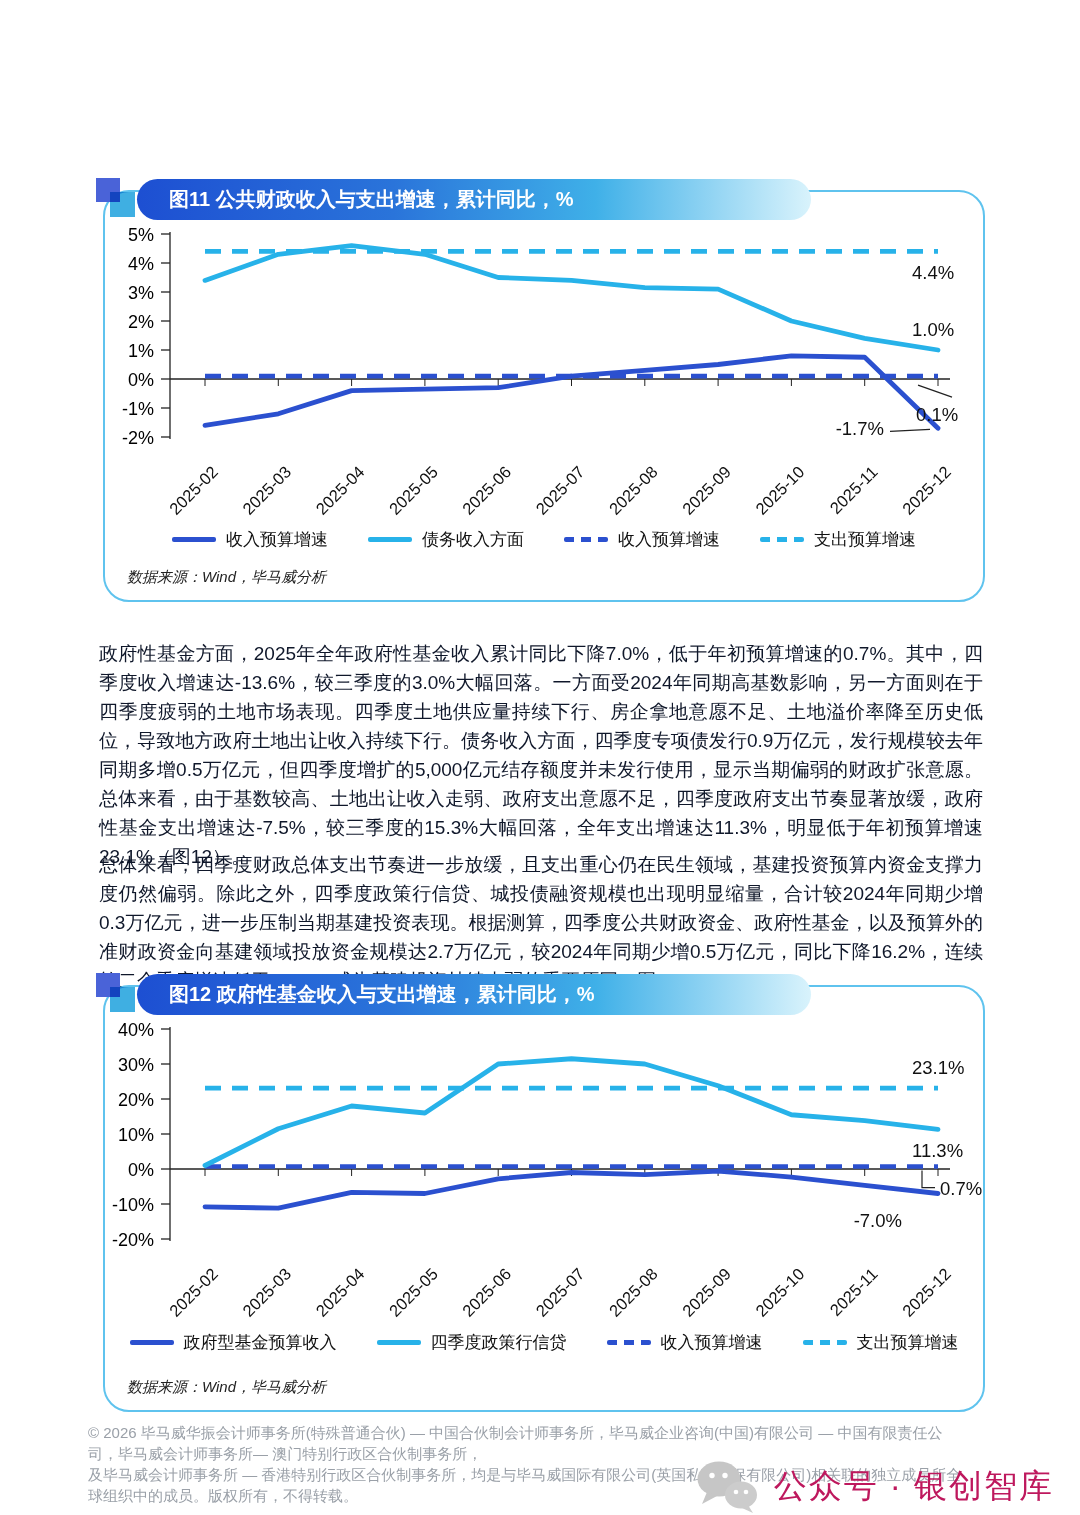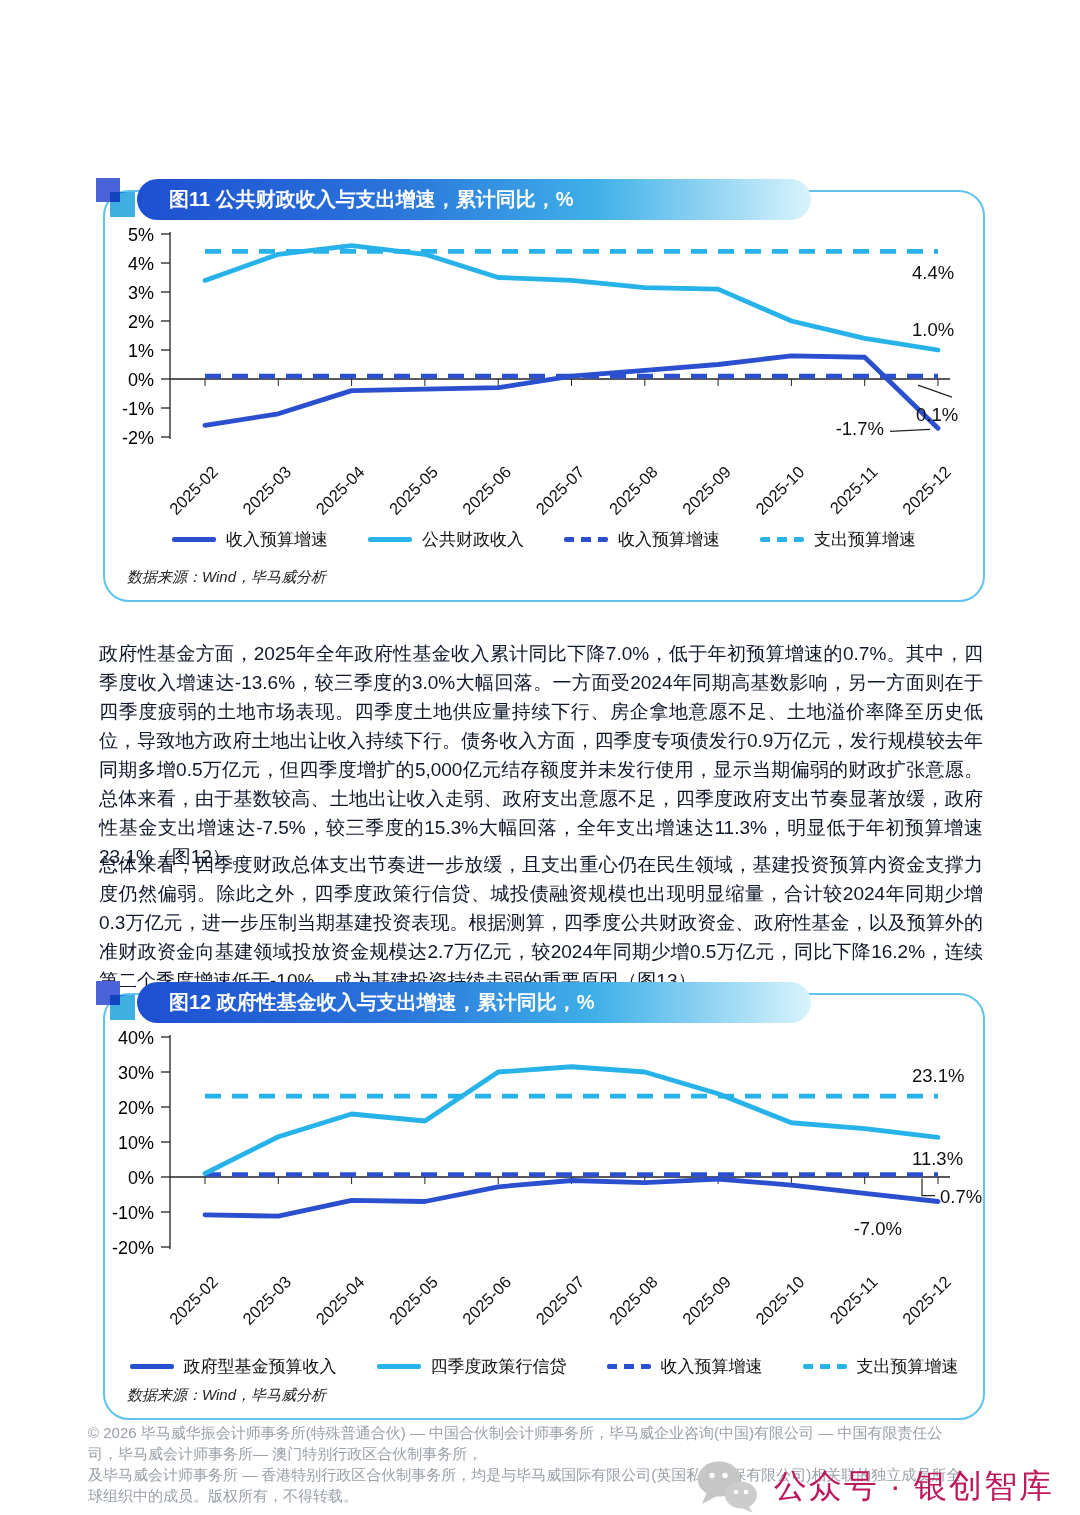--- a/index.html
+++ b/index.html
@@ -2,34 +2,34 @@
 <html><head>
 <meta charset="utf-8">
 <style>
   html,body{margin:0;padding:0;background:#fff;}
   .page{position:relative;width:1080px;height:1515px;background:#fff;overflow:hidden;
         font-family:"Liberation Sans",sans-serif;}
   
   .chart-card{position:absolute;left:103px;width:882px;background:#fff;
               border:2px solid #5fc3ee;border-radius:26px;box-sizing:border-box;}
   #card-fig11{top:190px;height:412px;}
-  #card-fig12{top:985px;height:427px;margin-top:8px;}
+  #card-fig12{top:985px;height:427px;}
   .card-header{position:absolute;top:-13px;left:32px;width:674px;height:41px;
                border-radius:21px;box-sizing:border-box;padding-left:32px;
                background:linear-gradient(90deg,#1d4fd2 0%,#2a74da 38%,#3fb0e8 68%,#d9f3fc 100%);
                color:#fff;font-size:20px;font-weight:bold;line-height:41px;
                white-space:nowrap;overflow:hidden;}
   .decor-sq-dark{position:absolute;left:-9px;top:-14px;width:24px;height:24px;background:#4a63d8;}
   .decor-sq-light{position:absolute;left:5px;top:0px;width:25px;height:25px;background:#3fafe2;
                   mix-blend-mode:multiply;}
   .chart-svg-wrap{position:absolute;left:0;top:28px;width:878px;}
   .legend{position:absolute;left:0;right:0;display:flex;justify-content:center;
           align-items:center;gap:40px;font-size:17px;color:#111;}
   #card-fig11 .legend{top:336px;}
-  #card-fig12 .legend{top:360px;}
+  #card-fig12 .legend{top:344px;}
   .legend-item{display:flex;align-items:center;gap:10px;white-space:nowrap;}
   .swatch{display:inline-block;width:44px;height:4.5px;border-radius:2px;}
   .source{position:absolute;left:22px;bottom:13px;font-size:15px;color:#222;font-style:italic;}
   
   .para{position:absolute;left:99px;width:884px;font-size:19px;line-height:29px;
         color:#0f172a;text-align:justify;}
   #para-1{top:620px;}
   #para-2{top:831px;}
   
   .footer{position:absolute;left:88px;top:1422px;width:884px;font-size:15px;
@@ -103,21 +103,21 @@
           <line x1="785" y1="211.3" x2="825" y2="209.3" stroke="#222" stroke-width="1.2"></line>
         </svg>
     </div>
     <div class="legend" id="legend-0">
         <div class="legend-item">
           <span class="swatch" style="background: rgb(43, 80, 207);"></span>
           <span>收入预算增速</span>
         </div>
         <div class="legend-item">
           <span class="swatch" style="background: rgb(39, 178, 233);"></span>
-          <span>公共财政收入</span>
+          <span>债务收入方面</span>
         </div>
         <div class="legend-item">
           <span class="swatch" style="background: repeating-linear-gradient(90deg, rgb(43, 80, 207) 0px, rgb(43, 80, 207) 10px, transparent 10px, transparent 17px);"></span>
           <span>收入预算增速</span>
         </div>
         <div class="legend-item">
           <span class="swatch" style="background: repeating-linear-gradient(90deg, rgb(39, 178, 233) 0px, rgb(39, 178, 233) 10px, transparent 10px, transparent 17px);"></span>
           <span>支出预算增速</span>
         </div>
       </div>

